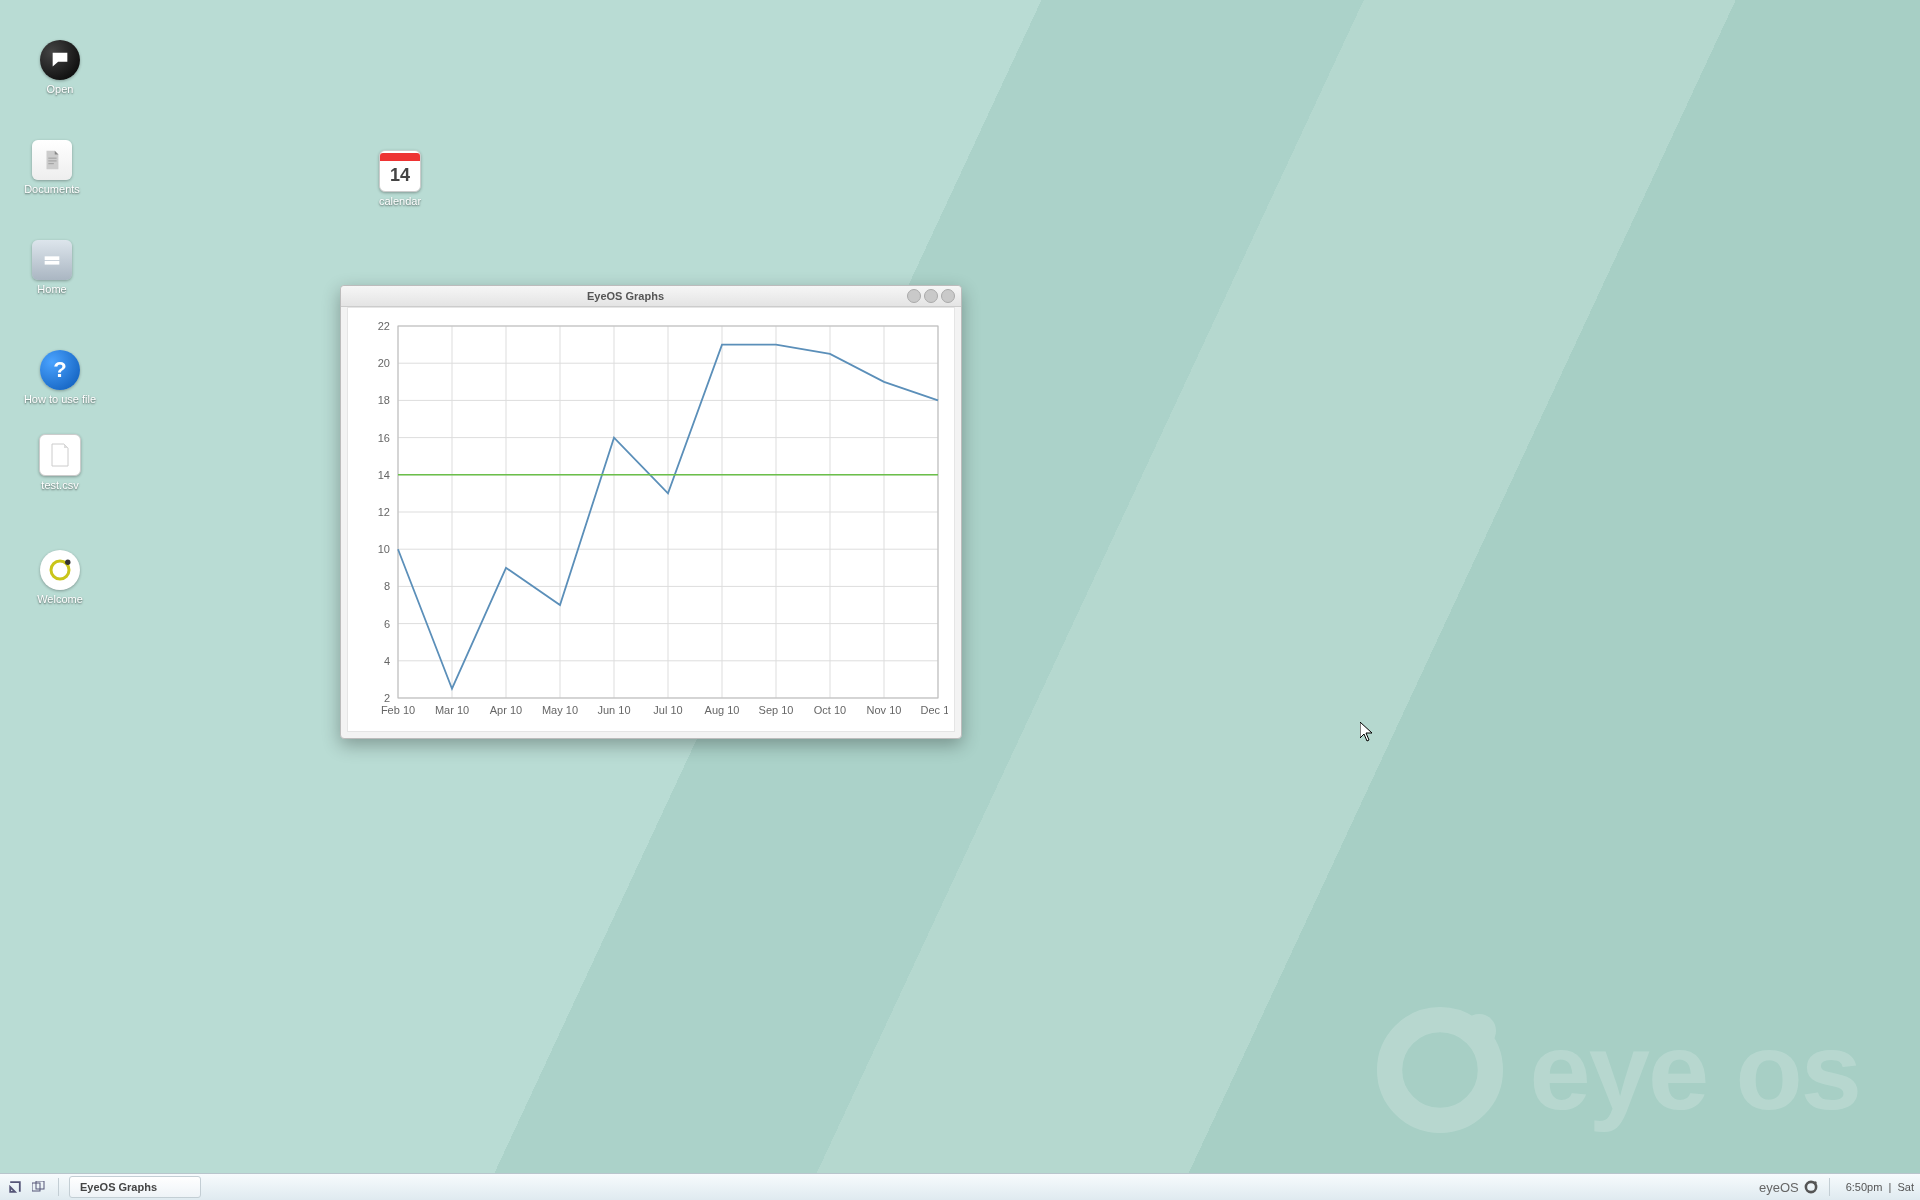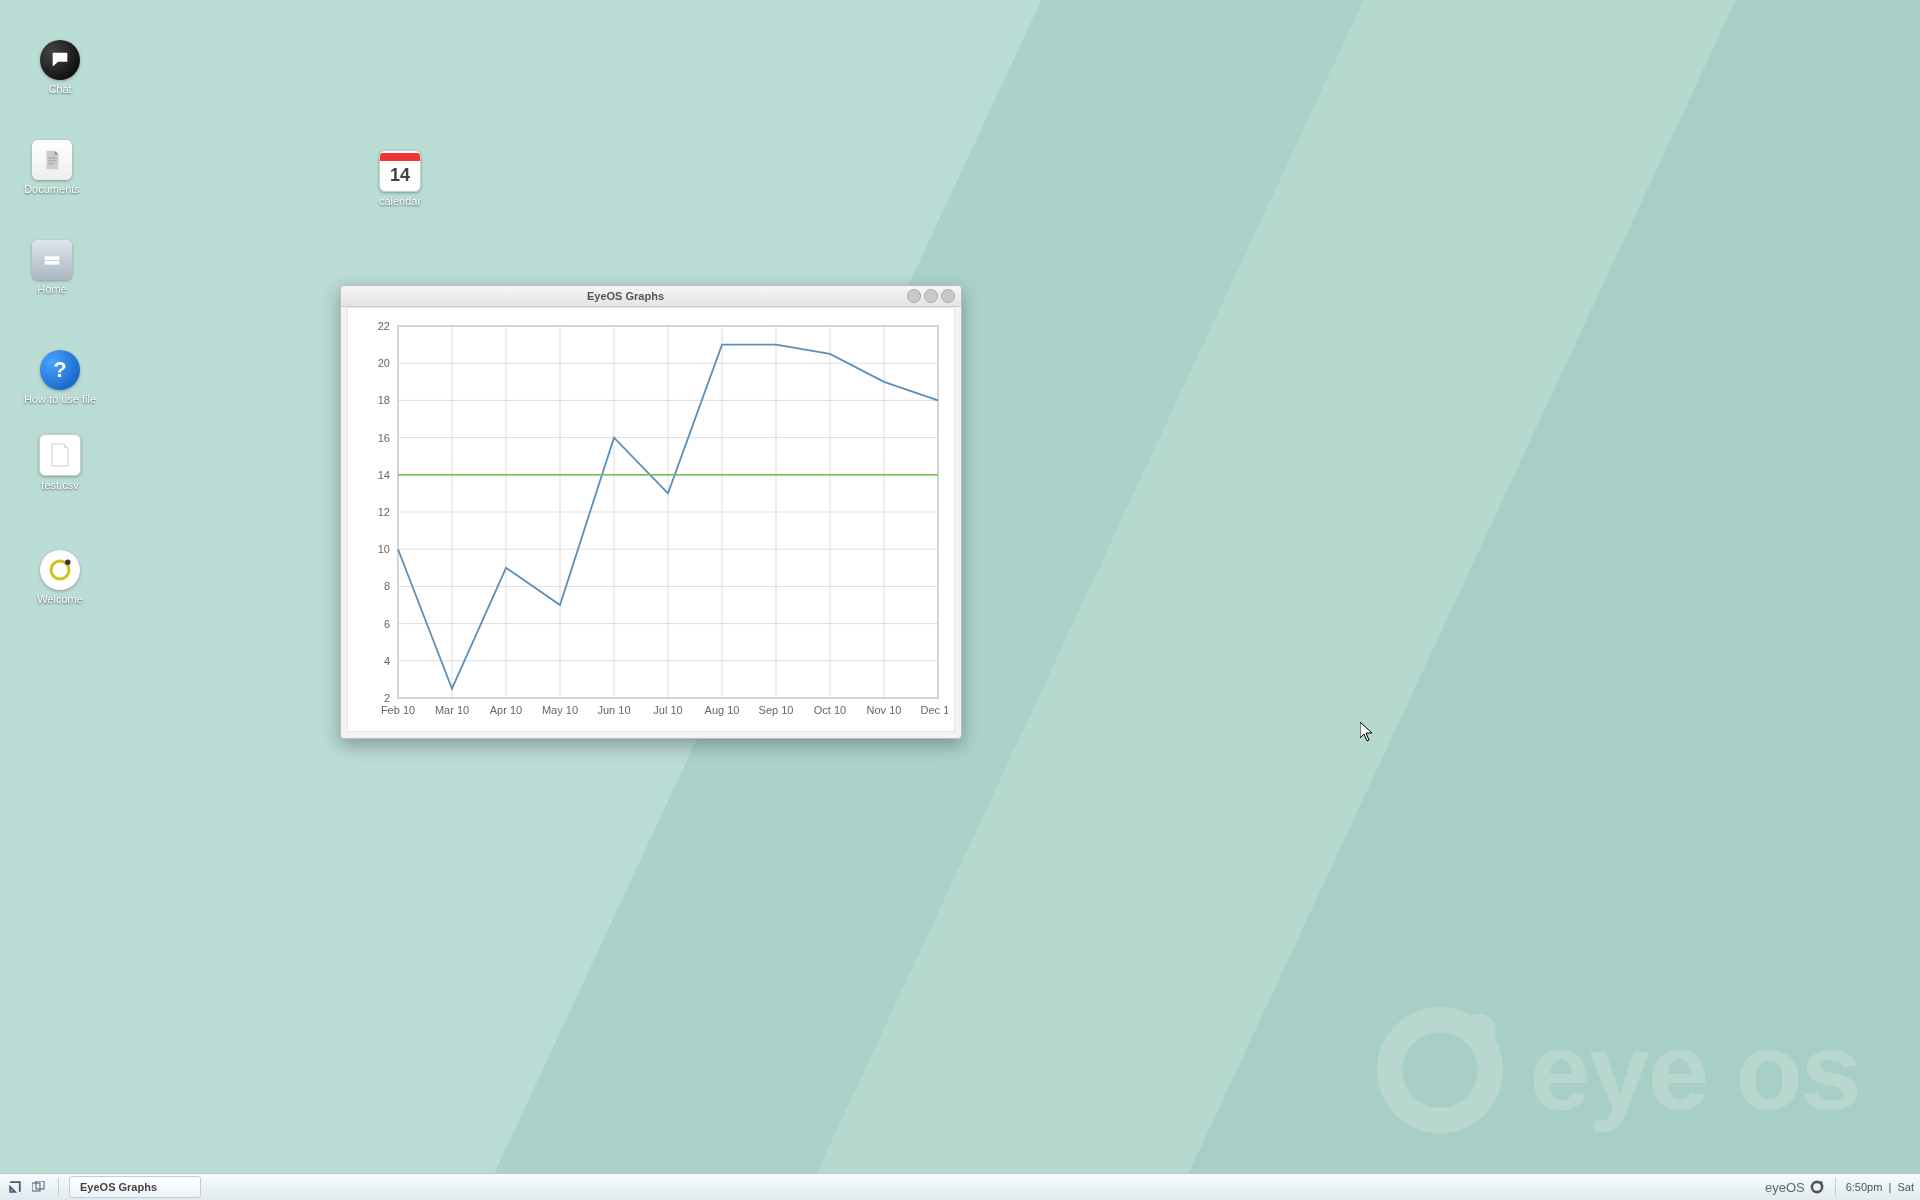--- a/index.html
+++ b/index.html
@@ -37,21 +37,21 @@
 .toolbar .disk:after{content:"";position:absolute;top:1px;left:2px;right:2px;height:5px;background:#fff;}
 .chartwrap{margin:0 6px 6px;background:#fff;border:1px solid #e5e5e5;}
 svg text{font-family:Arial,Helvetica,sans-serif;}
 
 .taskbar{position:absolute;left:0;right:0;bottom:0;height:26px;background:linear-gradient(#f7fbfd,#dfeaf0);border-top:1px solid #b8c5cc;display:flex;align-items:center;padding:0 6px;gap:6px;z-index:50;}
 .taskbar .sep{width:1px;height:18px;background:#c3ced4;margin:0 4px;}
 .taskbar .tbtn{width:18px;height:18px;display:flex;align-items:center;justify-content:center;cursor:pointer;color:#557;}
 .taskbar .taskitem{height:20px;padding:0 10px;background:linear-gradient(#fff,#eef3f7);border:1px solid #c3ced4;border-radius:3px;display:flex;align-items:center;font-weight:bold;font-size:11px;color:#444;cursor:pointer;min-width:110px;}
 .taskbar .spacer{flex:1;}
 .taskbar .brand{font-size:13px;color:#666;display:flex;align-items:center;gap:4px;}
-.taskbar .clock{font-size:11px;color:#555;}
+.taskbar .clock{font-size:11px;color:#555;margin-left:6px;}
 
 .watermark{position:absolute;right:60px;bottom:60px;opacity:.18;display:flex;align-items:center;gap:20px;}
 .watermark svg{display:block;}
 .watermark .txt{font-size:110px;font-weight:bold;color:#fff;letter-spacing:-2px;}
 
 .cursor{position:absolute;width:14px;height:20px;pointer-events:none;}
 </style>
 </head>
 <body>
 
@@ -66,21 +66,21 @@
   </div>
 
 
   <div id="icons">
       <div class="dicon" style="left: 20px; top: 40px;">
         <div class="ic chat">
           <svg width="22" height="22" viewBox="0 0 24 24">
             <path d="M4 4h16v10H10l-6 5V4z"></path>
           </svg>
         </div>
-        <div class="lbl">Chat</div>
+        <div class="lbl">Open</div>
       </div>
       <div class="dicon" style="left: 12px; top: 140px;">
         <div class="ic docs">
           <svg width="22" height="22" viewBox="0 0 24 24">
             <path fill="#ccc" d="M6 2h9l4 4v16H6z"></path>
             <path fill="#888" d="M15 2v4h4z"></path>
             <path stroke="#999" d="M8 10h9M8 13h9M8 16h6"></path>
           </svg>
         </div>
         <div class="lbl">Documents</div>

